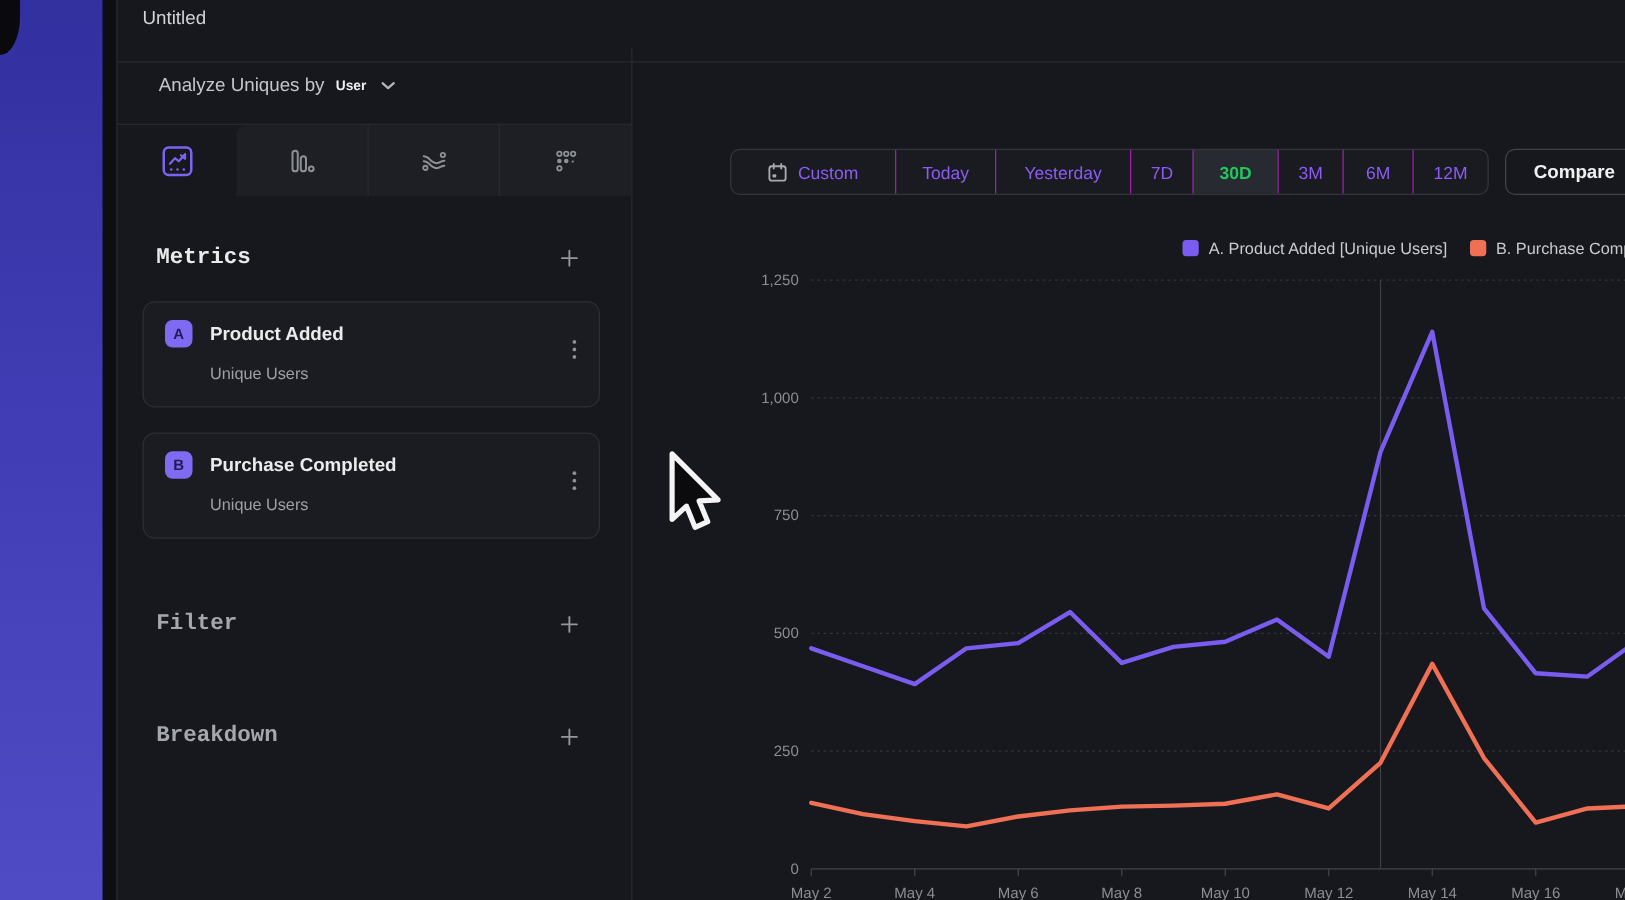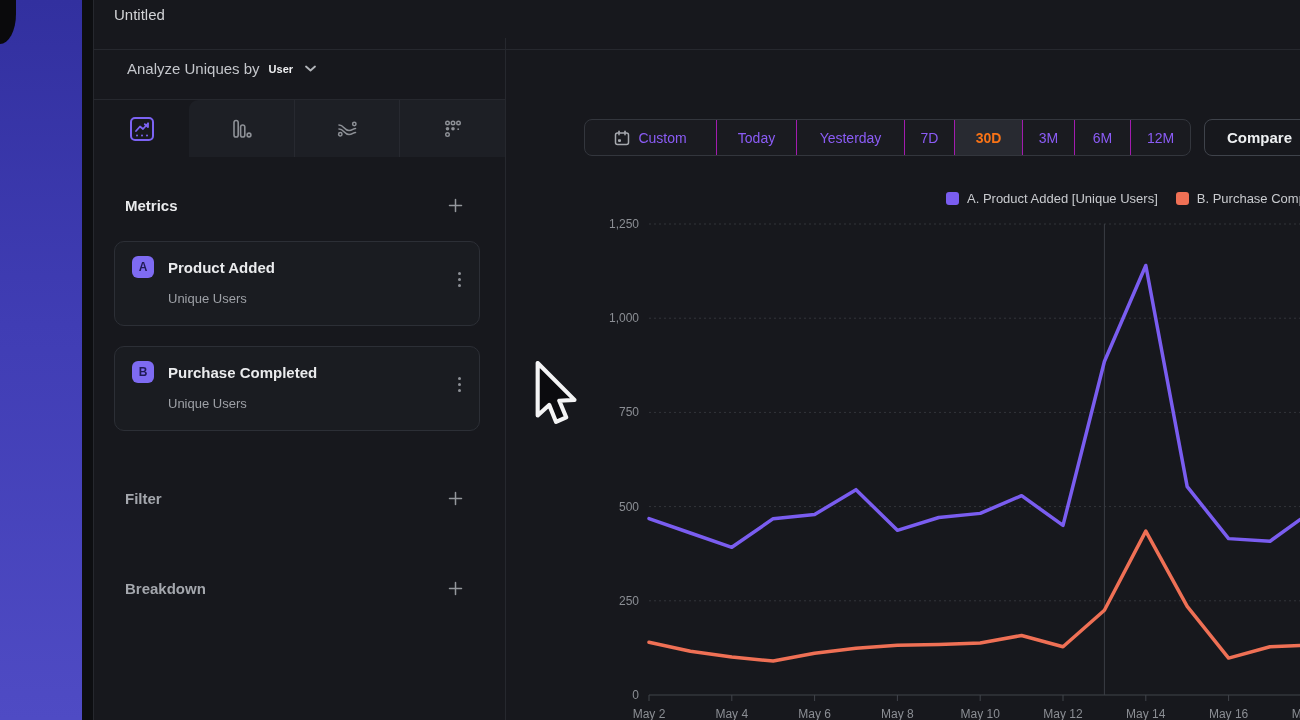--- a/index.html
+++ b/index.html
@@ -32,21 +32,21 @@
   .tab { display:flex; align-items:center; justify-content:center; cursor:pointer; }
   .tab.selected { width:95px; }
   .tab-group { flex:1; display:flex; background:#1d1f25; border-radius:9px 0 0 0; }
   .tab-group .tab { flex:1; }
   .tab-group .tab + .tab { border-left:1px solid #272930; }
 
   .section-row { position:absolute; left:31px; right:40px; display:flex; align-items:center; justify-content:space-between; }
   .metrics-header { top:158px; }
   .filter-row { top:451px; }
   .breakdown-row { top:541px; }
-  .section-label { font-size:15px; font-weight:700; color:#e9eaec; }
+  .section-label { font-size:18px; font-weight:700; color:#e9eaec;font-family:Liberation Mono, monospace; }
   .section-label.dim { color:#a4a7ad; }
   .plus-btn { background:none; border:none; cursor:pointer; display:flex; padding:2px; }
 
   #metric-cards { position:absolute; left:20px; top:203px; right:25px; }
   .metric-card { height:85px; border:1px solid #2c2f36; background:#1a1c21; border-radius:10px;
     padding:14px 14px 0 17px; margin-bottom:20px; position:relative; cursor:pointer; }
   .metric-top { display:flex; align-items:center; gap:14px; }
   .metric-badge { width:22px; height:22px; border-radius:6px; display:flex; align-items:center; justify-content:center;
     font-size:12px; font-weight:700; color:#201a56; flex:0 0 22px; }
   .metric-name { font-size:15px; font-weight:600; color:#eaebed; }
@@ -55,21 +55,21 @@
     display:flex; flex-direction:column; gap:3px; padding:4px; }
   .kebab i { width:3px; height:3px; border-radius:50%; background:#8d9096; display:block; }
 
   
   .main { position:absolute; left:412px; top:50px; right:0; bottom:0; }
   .date-range { position:absolute; left:78px; top:69px; height:37px; display:flex; align-items:stretch;
     border:1px solid #33363d; border-radius:8px; overflow:hidden; background:#1a1b20; }
   .range-btn { display:flex; align-items:center; justify-content:center; gap:8px; border:none; background:none;
     cursor:pointer; font-family:inherit; font-size:14px; color:#8b5cf6; padding:0; }
   .range-btn + .range-btn { border-left:1px solid #a21caf; }
-  .range-btn.selected { background:#282a31; color:#f97316; font-weight:700; }
+  .range-btn.selected { background:#282a31; color:#22c55e; font-weight:700; }
   .compare-btn { position:absolute; left:698px; top:69px; height:37px; width:120px; border:1px solid #3f434b;
     border-radius:8px; background:none; color:#eef0f2; font-family:inherit; font-size:15px; font-weight:700;
     text-align:left; padding-left:22px; cursor:pointer; }
 
   .legend { position:absolute; left:440px; top:141px; display:flex; gap:18px; white-space:nowrap; }
   .legend-item { display:flex; align-items:center; gap:8px; cursor:pointer; }
   .legend-swatch { width:13px; height:13px; border-radius:3px; flex:0 0 13px; }
   .legend-label { font-size:13px; color:#c9cbcf; }
 
   #chart { position:absolute; left:0; top:0; }

